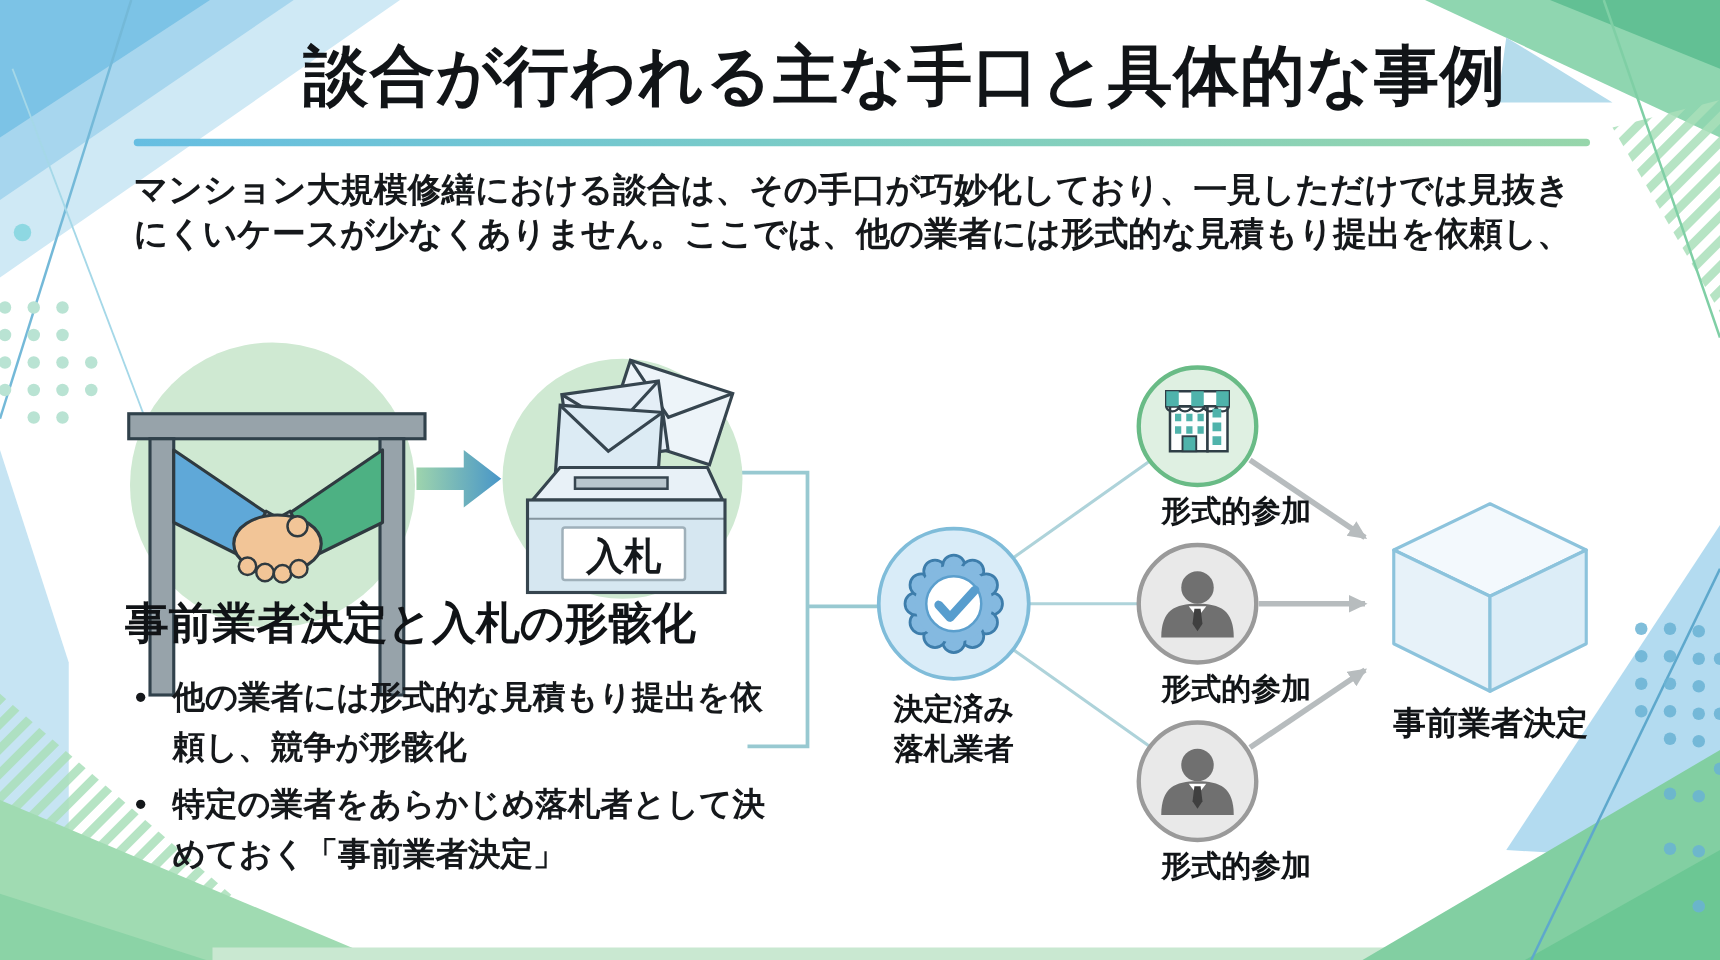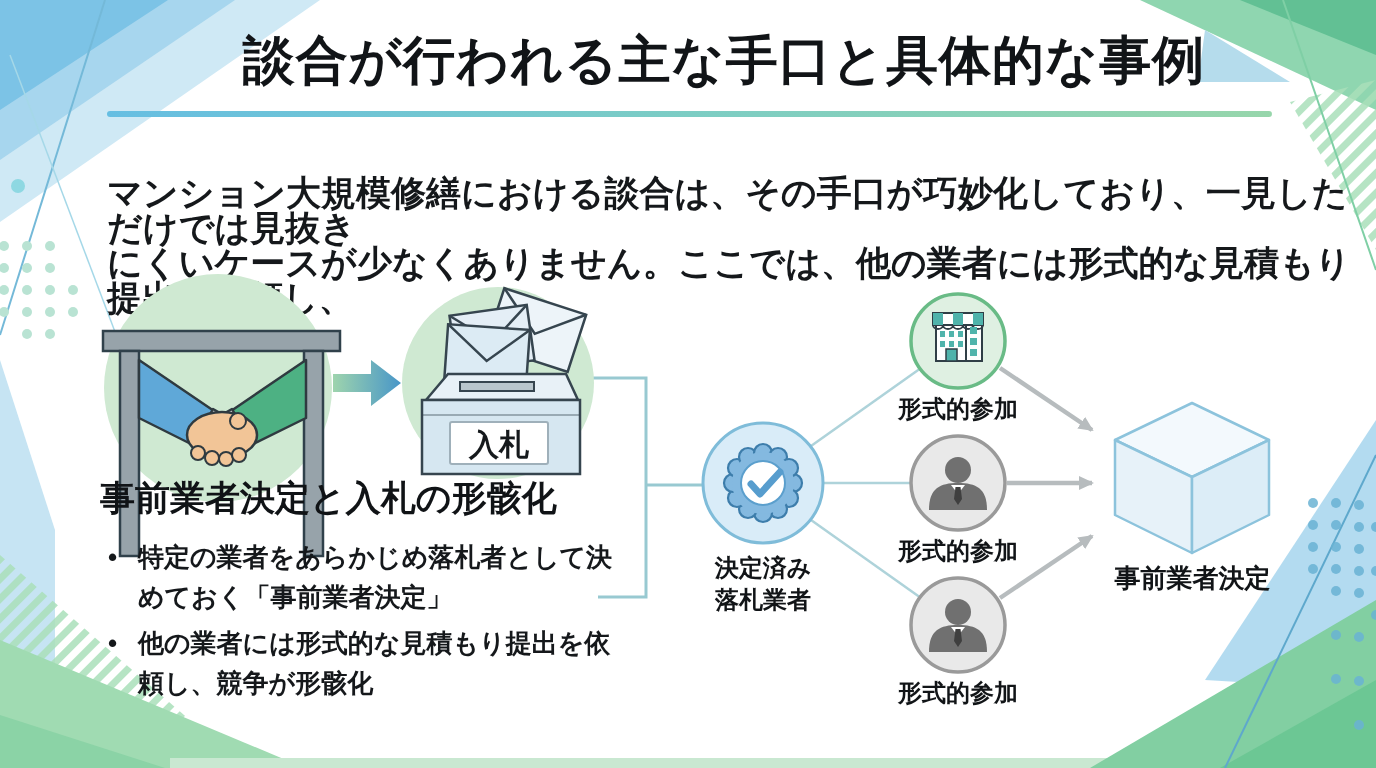--- a/index.html
+++ b/index.html
@@ -10,28 +10,28 @@
   }
   .abs{position:absolute;}
   .ttl{
     width:100%;text-align:center;top:26px;left:0;
     font-size:52px;font-weight:900;letter-spacing:1px;color:#111417;margin-left:36px;
   }
   .rule{
     left:107px;top:111px;width:1165px;height:6px;border-radius:3px;
     background:linear-gradient(90deg,#66bee2 0%,#7ccdc4 50%,#97d6ab 100%);
   }
-  .intro{left:107px;top:135px;font-size:35px;font-weight:700;line-height:35px;color:#15181b;margin-top:40px;}
+  .intro{left:107px;top:135px;font-size:27px;font-weight:700;line-height:35px;color:#15181b;}
   .h2{left:100px;top:475px;font-size:35px;font-weight:900;color:#101316;text-align:center;}
   .bullets{left:102px;top:537px;width:520px;}
   .bullet{position:relative;padding-left:36px;font-size:26px;font-weight:700;line-height:40px;margin-bottom:6px;color:#15181b;}
   .bullet::before{content:"•";position:absolute;left:6px;top:0;font-size:26px;}
   .lbl{font-weight:800;color:#111417;text-align:center;}
   .badge-lbl{left:688px;top:552px;width:150px;font-size:24px;line-height:32px;}
-  .p-lbl{left:878px;width:160px;font-size:24px;text-align:center;}
+  .p-lbl{left:909px;width:160px;font-size:24px;text-align:center;}
   .cube-lbl{left:1090px;top:561px;width:205px;font-size:26px;}
   svg{display:block;}
 </style>
 </head>
 <body>
 
 <div id="slide">
 
   <svg class="abs" style="left:0;top:0;" width="1376" height="768" viewBox="0 0 1376 768">
     <defs>
@@ -187,22 +187,22 @@
       <rect x="62" y="100" width="74" height="9" fill="#b9c6cd" stroke="#36454f" stroke-width="2"></rect>
       <rect x="24" y="118" width="158" height="74" fill="#d6e7f1" stroke="#36454f" stroke-width="2.5"></rect>
       <line x1="24" y1="133" x2="182" y2="133" stroke="#36454f" stroke-width="1.5" opacity="0.5"></line>
       <rect x="52" y="140" width="98" height="42" fill="#ffffff" stroke="#9fb0ba" stroke-width="2" rx="2"></rect>
       <text x="101" y="173" text-anchor="middle" font-size="30" font-weight="bold" fill="#15191c" font-family="Liberation Sans, sans-serif">入札</text>
     </g>
   </svg>
 
   <div class="abs h2">事前業者決定と入札の形骸化</div>
   <div class="abs bullets">
+    <div class="bullet">他の業者には形式的な見積もり提出を依頼し、競争が形骸化</div>
     <div class="bullet">特定の業者をあらかじめ落札者として決めておく「事前業者決定」</div>
-    <div class="bullet">他の業者には形式的な見積もり提出を依頼し、競争が形骸化</div>
   </div>
 
   <svg class="abs" style="left:700px;top:420px;" width="126" height="126" viewBox="0 0 126 126">
     <circle cx="63" cy="63" r="60" fill="#d9ecf8" stroke="#7fbcd9" stroke-width="3"></circle>
     <g fill="#84b9e0" stroke="#3d7dab" stroke-width="2.2">
       <circle cx="93" cy="63" r="9"></circle>
         <circle cx="89" cy="78" r="9"></circle>
         <circle cx="78" cy="89" r="9"></circle>
       <circle cx="63" cy="93" r="9"></circle>
         <circle cx="48" cy="89" r="9"></circle>

